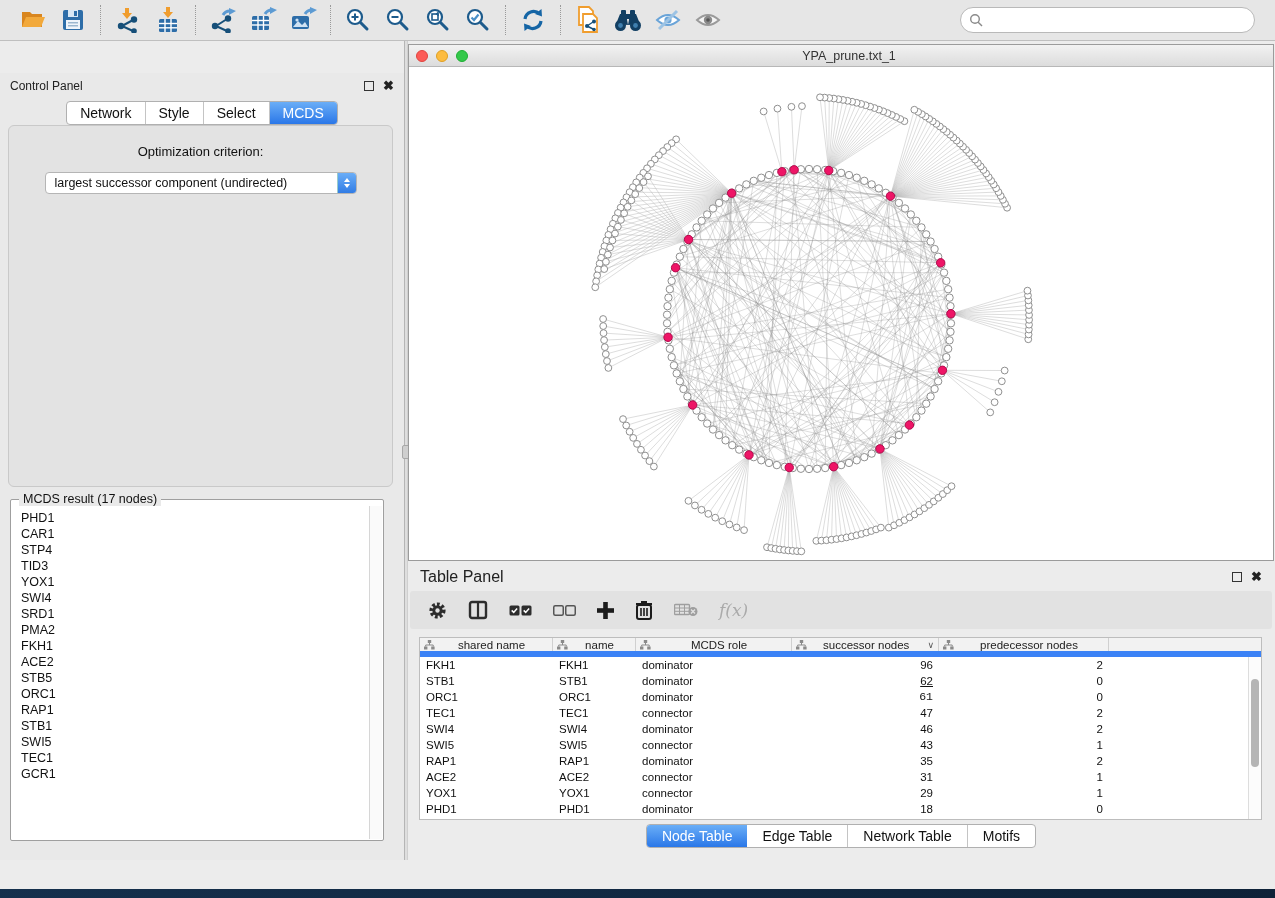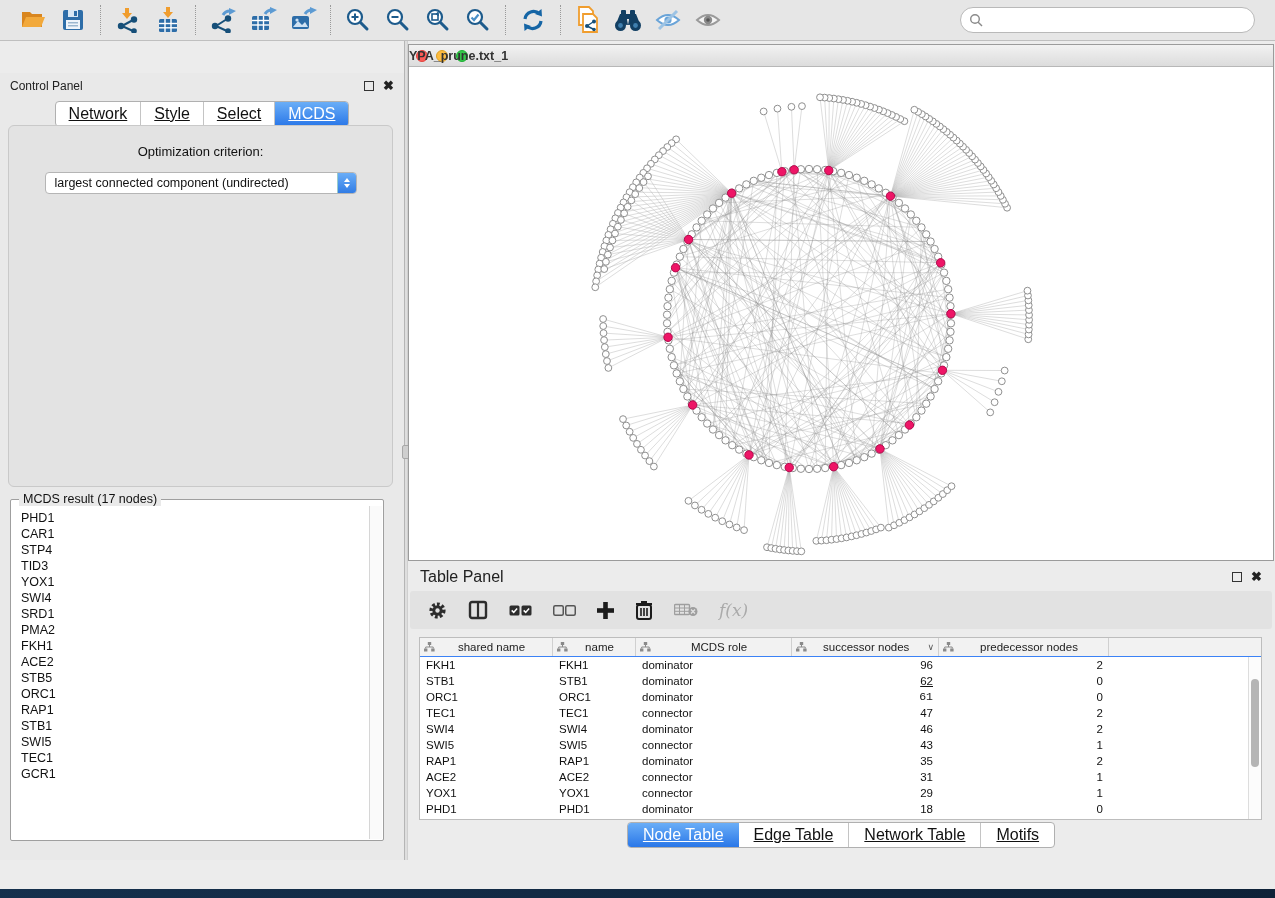--- a/index.html
+++ b/index.html
@@ -26,21 +26,21 @@
                 border-left:1px solid #b5b5b5; border-right:1px solid #cfcfcf; }
   .splitter-v .handle { position:absolute; top:404px; left:-3px; width:8px; height:14px; background:#cfcfcf;
                         border:1px solid #a8a8a8; border-radius:2px; }
   .cp-header { height:26px; display:flex; align-items:center; padding:0 10px; }
   .cp-title { font-size:12px; color:#222; }
   .win-btns { margin-left:auto; display:flex; align-items:center; gap:9px; }
   .float-glyph { width:10px; height:10px; border:1.6px solid #333; display:inline-block; }
   .close-glyph { font-size:13px; font-weight:bold; color:#222; line-height:10px; }
   .cp-tabs { display:flex; justify-content:center; margin-top:2px; }
   .seg { display:flex; border:1px solid #b0b0b0; border-radius:4px; background:#fff; overflow:hidden; }
-  .seg .tab { padding:3px 13px; font-size:16px; color:#111; border-right:1px solid #c4c4c4; cursor:default;text-decoration:underline; }
+  .seg .tab { padding:3px 13px; font-size:14px; color:#111; border-right:1px solid #c4c4c4; cursor:default; }
   .seg .tab:last-child { border-right:none; }
   .seg .tab.active { background:linear-gradient(#6aaef7,#2a77e8); color:#fff; border-right:none; }
   .cp-box { position:absolute; left:8px; right:11px; top:52px; height:362px; background:#e3e3e3;
             border:1px solid #c9c9c9; border-radius:6px; padding-top:18px; }
   .opt-label { text-align:center; font-size:13px; color:#111; margin-bottom:13px; }
   .dropdown { margin:0 auto; width:312px; height:22px; background:#fff; border:1px solid #b5b5b5; border-radius:4px;
               display:flex; align-items:center; overflow:hidden; }
   .dropdown .dd-text { flex:1; font-size:12.5px; padding-left:9px; color:#111; white-space:nowrap; }
   .dd-stepper { width:19px; height:22px; background:linear-gradient(#6db0f8,#2f7ae4); display:flex; flex-direction:column;
                 align-items:center; justify-content:center; gap:2px; border-left:1px solid #9cc; }
@@ -61,33 +61,33 @@
   
   .net-window { position:absolute; left:408px; top:44px; width:866px; height:517px; border:1px solid #9b9b9b;
                 background:#fff; }
   .net-titlebar { height:22px; background:linear-gradient(#f2f2f2,#dcdcdc); border-bottom:1px solid #b7b7b7;
                   display:flex; align-items:center; padding:0 7px; position:relative; }
   .lights { display:flex; gap:8px; }
   .light { width:12px; height:12px; border-radius:50%; }
   .light.red { background:#fc5b57; border:0.5px solid #e0443e; }
   .light.yellow { background:#fdbc40; border:0.5px solid #dfa023; }
   .light.green { background:#34c84a; border:0.5px solid #1eaf33; }
-  .net-title { position:absolute; left:0; right:0; text-align:left; font-size:12.5px; font-weight:bold; color:#333; }
+  .net-title { position:absolute; left:16px; right:0; text-align:center; font-size:12.5px; font-weight:normal; color:#333; }
   .net-canvas { width:864px; height:493px; background:#fff; }
 
   
   .table-panel { position:absolute; left:408px; top:565px; width:866px; bottom:29px; background:#ececec; }
   .tp-header { height:24px; display:flex; align-items:center; padding:0 12px; }
   .tp-title { font-size:16px; color:#222; }
   .tp-toolbar { height:38px; margin:2px 2px 0 2px; background:#e2e2e2; border-radius:3px; display:flex; align-items:center;
                 gap:21px; padding:0 18px; }
   .tp-tool { display:flex; align-items:center; justify-content:center; }
   .fx-label { font-family:"DejaVu Serif", serif; font-style:italic; font-size:17px; color:#aaa; }
   .tbl-wrap { position:absolute; left:11px; right:12px; top:72px; bottom:40px; background:#fff; border:1px solid #bdbdbd; overflow:hidden; }
-  .tbl-header { display:flex; height:19px; background:#f2f2f2; border-bottom:1px solid #3b82f6; }
+  .tbl-header { display:flex; height:19px; background:#f2f2f2; border-bottom:6px solid #3b82f6; }
   .th { display:flex; align-items:center; font-size:11.5px; color:#222; border-right:1px solid #d0d0d0;
         padding:0 4px; position:relative; }
   .th .th-label { flex:1; text-align:center; }
   .sort-chev { font-size:9px; color:#555; margin-left:2px; }
   .tbl-body .tr { display:flex; height:16px; }
   .td { font-size:11.5px; color:#111; padding:0 6px; line-height:16px; white-space:nowrap; overflow:hidden; }
   .td.num { text-align:right; }
   .tbl-scroll { position:absolute; right:0; top:19px; bottom:0; width:13px; background:#fcfcfc; border-left:1px solid #ddd; }
   .tbl-thumb { position:absolute; left:2px; right:2px; top:22px; height:88px; background:#b5b5b5; border-radius:5px; }
   .tp-tabs { position:absolute; left:0; right:0; bottom:12px; display:flex; justify-content:center; }
@@ -306,21 +306,21 @@
       <div class="seg">
         <span class="tab">Network</span>
         <span class="tab">Style</span>
         <span class="tab">Select</span>
         <span class="tab active">MCDS</span>
       </div>
     </div>
     <div class="cp-box">
       <div class="opt-label">Optimization criterion:</div>
       <div class="dropdown">
-        <span class="dd-text">largest connected component (undirected)</span>
+        <span class="dd-text">largest successor component (undirected)</span>
         <span class="dd-stepper">
               <span class="chev-up"></span>
               <span class="chev-dn"></span>
             </span>
       </div>
     </div>
     <div class="fieldset">
       <span class="legend">MCDS result (17 nodes)</span>
       <div class="mcds-list">
             <div class="mcds-item">PHD1</div>

